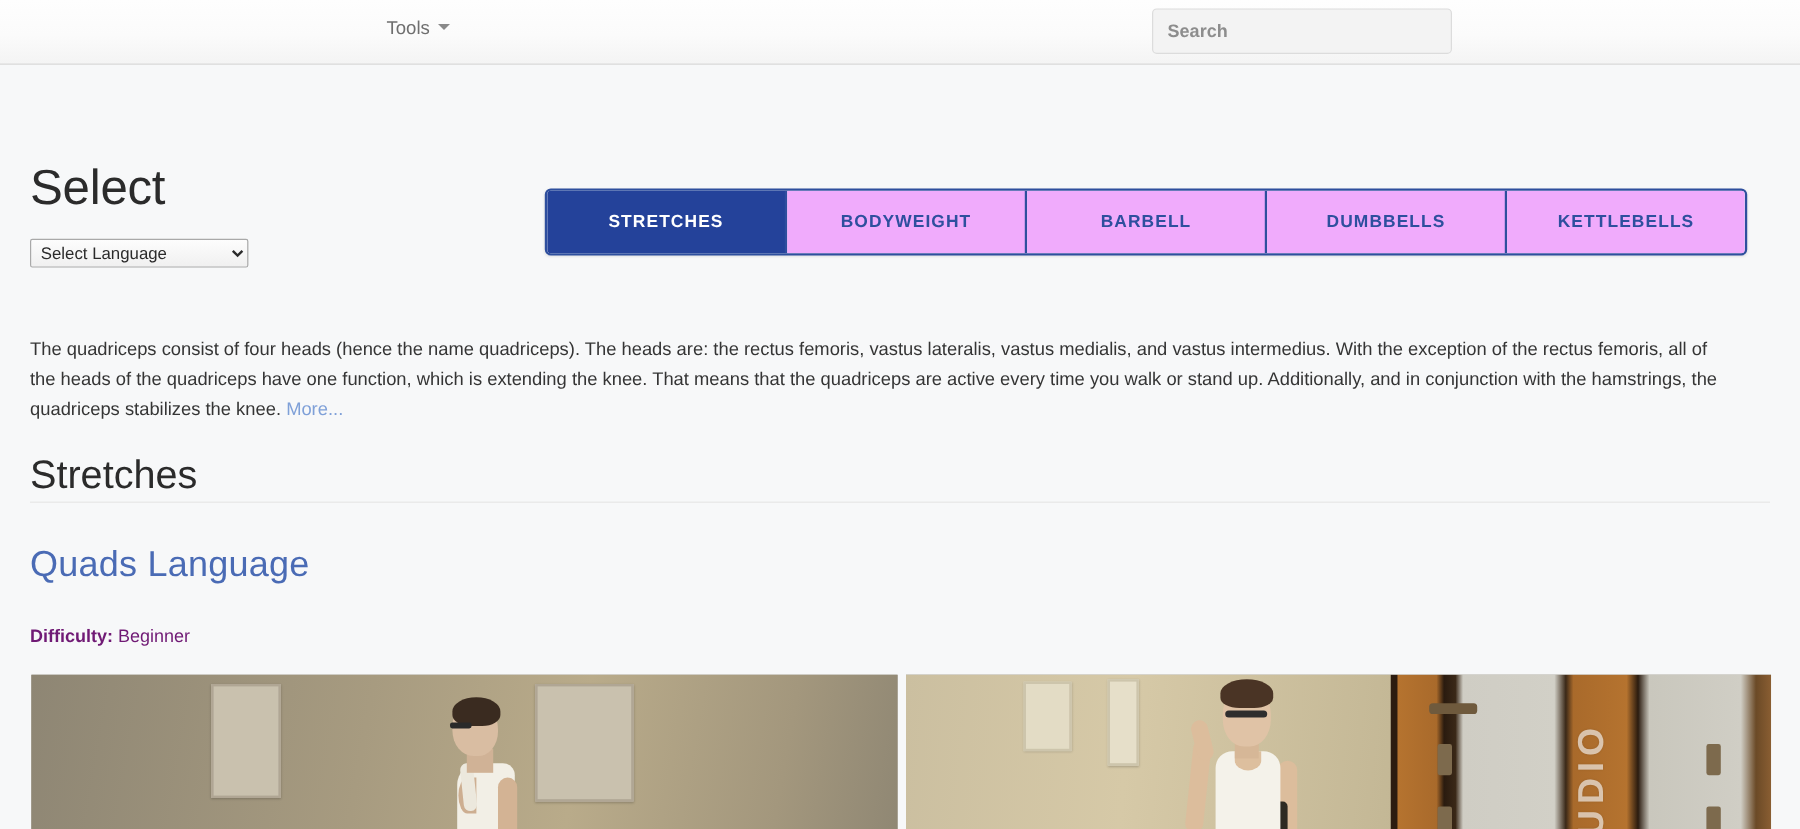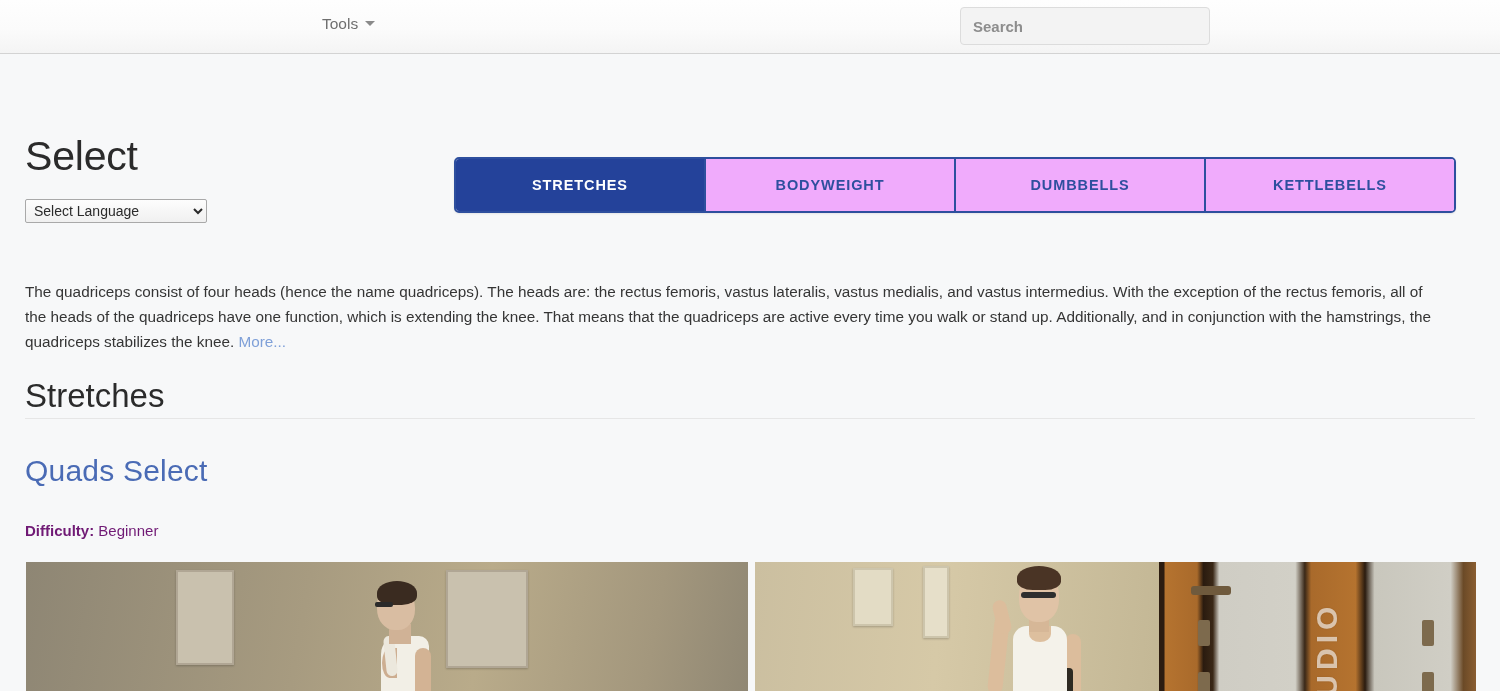--- a/index.html
+++ b/index.html
@@ -397,33 +397,36 @@
   </select>
 
   <div id="equipment-tabs">
     <div class="tab active">
         <span>STRETCHES</span>
       </div>
     <div class="tab">
         <span>BODYWEIGHT</span>
       </div>
     <div class="tab">
+        <span>BARBELL</span>
+      </div>
+    <div class="tab">
         <span>DUMBBELLS</span>
       </div>
     <div class="tab">
         <span>KETTLEBELLS</span>
       </div>
   </div>
 
   <p id="muscle-description"><span>The quadriceps consist of four heads (hence the name quadriceps). The heads are: the rectus femoris, vastus lateralis, vastus medialis, and vastus intermedius. With the exception of the rectus femoris, all of the heads of the quadriceps have one function, which is extending the knee. That means that the quadriceps are active every time you walk or stand up. Additionally, and in conjunction with the hamstrings, the quadriceps stabilizes the knee. </span><a id="more-link">More...</a></p>
 
   <h2 id="section-heading">Stretches</h2>
   <hr id="section-rule">
 
-  <a id="exercise-title">Quads Select</a>
+  <a id="exercise-title">Quads Language</a>
 
   <div id="exercise-difficulty">
     <span class="dl">Difficulty:</span>
     <span>Beginner</span>
   </div>
 
   <div id="video-row">
 
     <div class="video-frame" id="v1">
       <div class="wall"></div>

